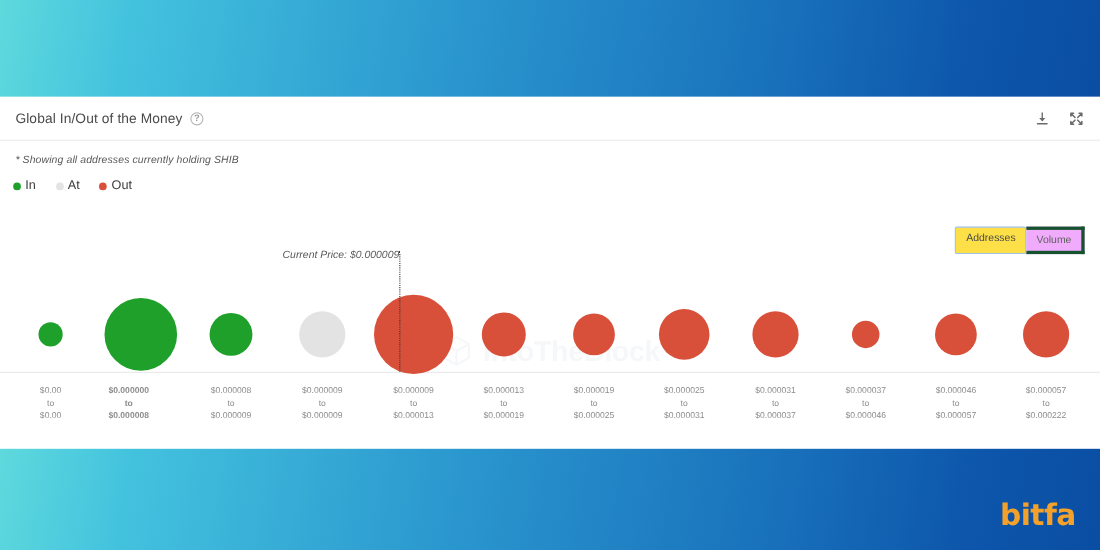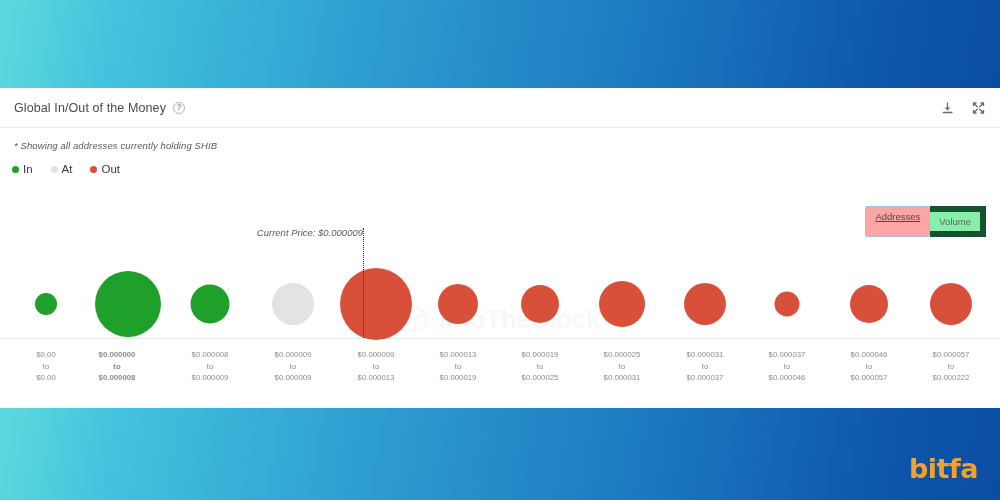--- a/index.html
+++ b/index.html
@@ -67,27 +67,27 @@
   }
   .legend-item { display:flex; align-items:center; gap:4px; margin-right:6px; cursor:pointer; }
   .dot { width:7px; height:7px; border-radius:50%; display:inline-block; }
 
   
   .toggle-wrap {
     position:absolute; right:14px; top:118px;
     display:flex; font-size:9.5px;
   }
   .toggle-btn {
-    padding:4px 9px; background:#86efac;
-    border:6px solid #14532d; color:#606060; cursor:pointer;
+    padding:4px 9px; background:#f0abfc;
+    border:3px solid #14532d; color:#606060; cursor:pointer;
     line-height:1.2;
   }
   .toggle-btn.sel {
-    background:#fca5a5; border:1px solid #9fc0e8; color:#4a4a4a;
-    position:relative; z-index:2; border-radius:2px;text-decoration:underline;
+    background:#fde047; border:1px solid #9fc0e8; color:#4a4a4a;
+    position:relative; z-index:2; border-radius:2px;
   }
   .toggle-btn:last-child { border-left:none; }
 
   
   .plot {
     position:absolute; left:0; top:150px; width:1000px; height:170px;
   }
   .plot-area {
     position:absolute; left:0; top:0; width:1000px; height:101px;
     border-bottom:1px solid #e8e8e8;

